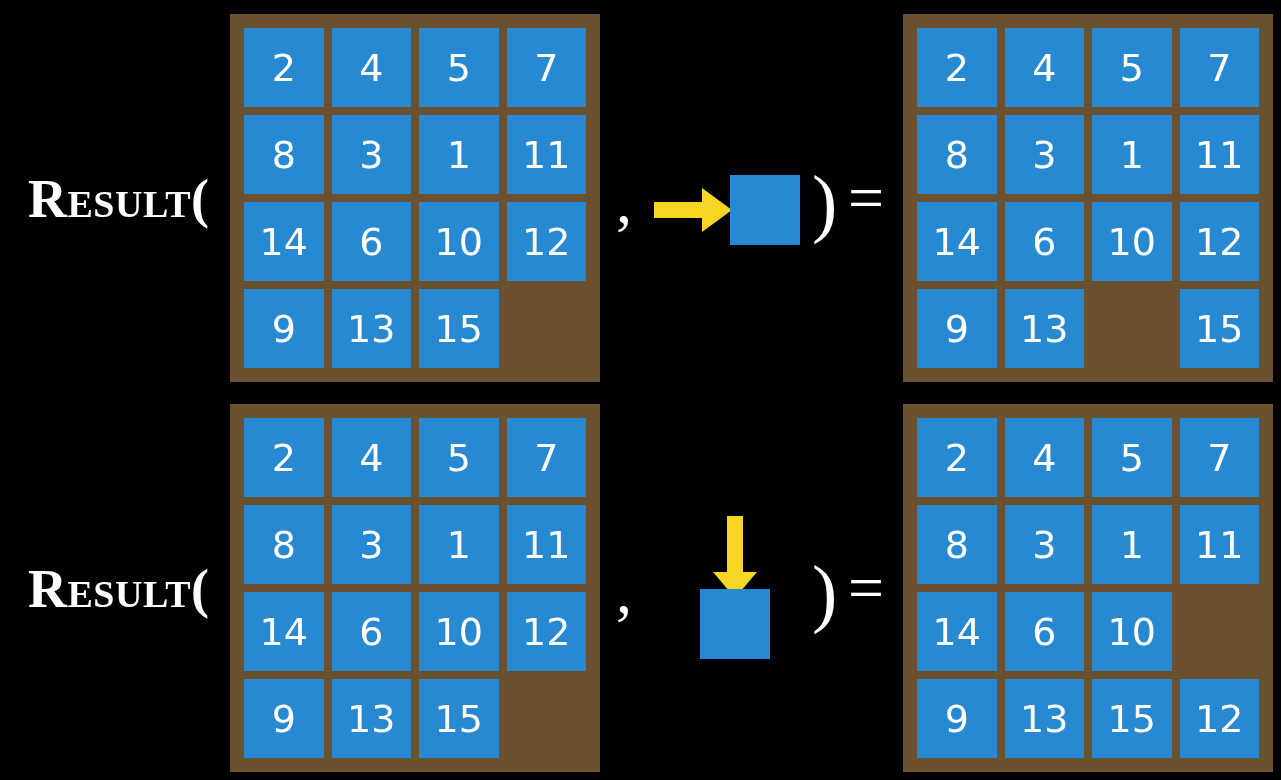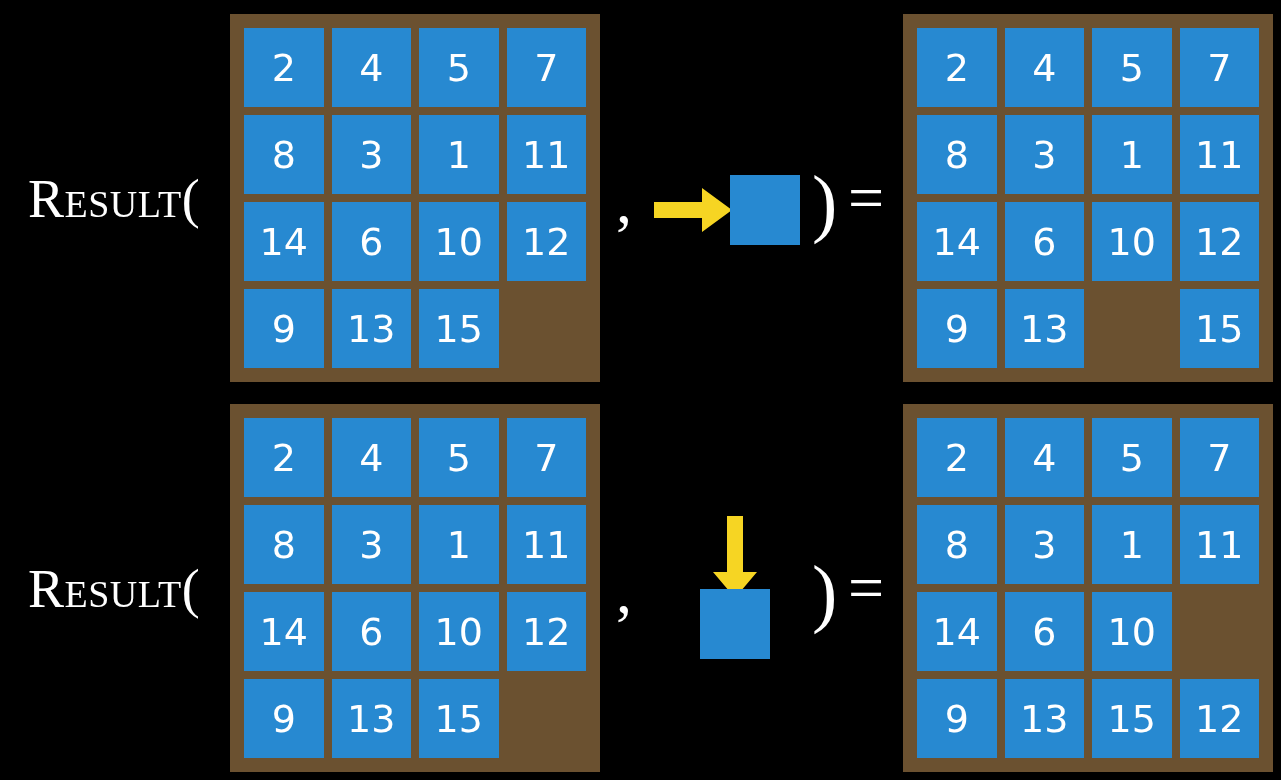--- a/index.html
+++ b/index.html
@@ -19,21 +19,21 @@
     height: 780px;
     background: #000000;
   }
 
   
   .result-label {
     position: absolute;
     color: #ffffff;
     font-family: "Liberation Serif", serif;
     font-variant: small-caps;
-    font-weight: 400;
+    font-weight: 700;
     white-space: nowrap;
     letter-spacing: 0.5px;
     line-height: 1;
   }
 
   
   .board {
     position: absolute;
     background: #6b5130;
     box-sizing: border-box;

